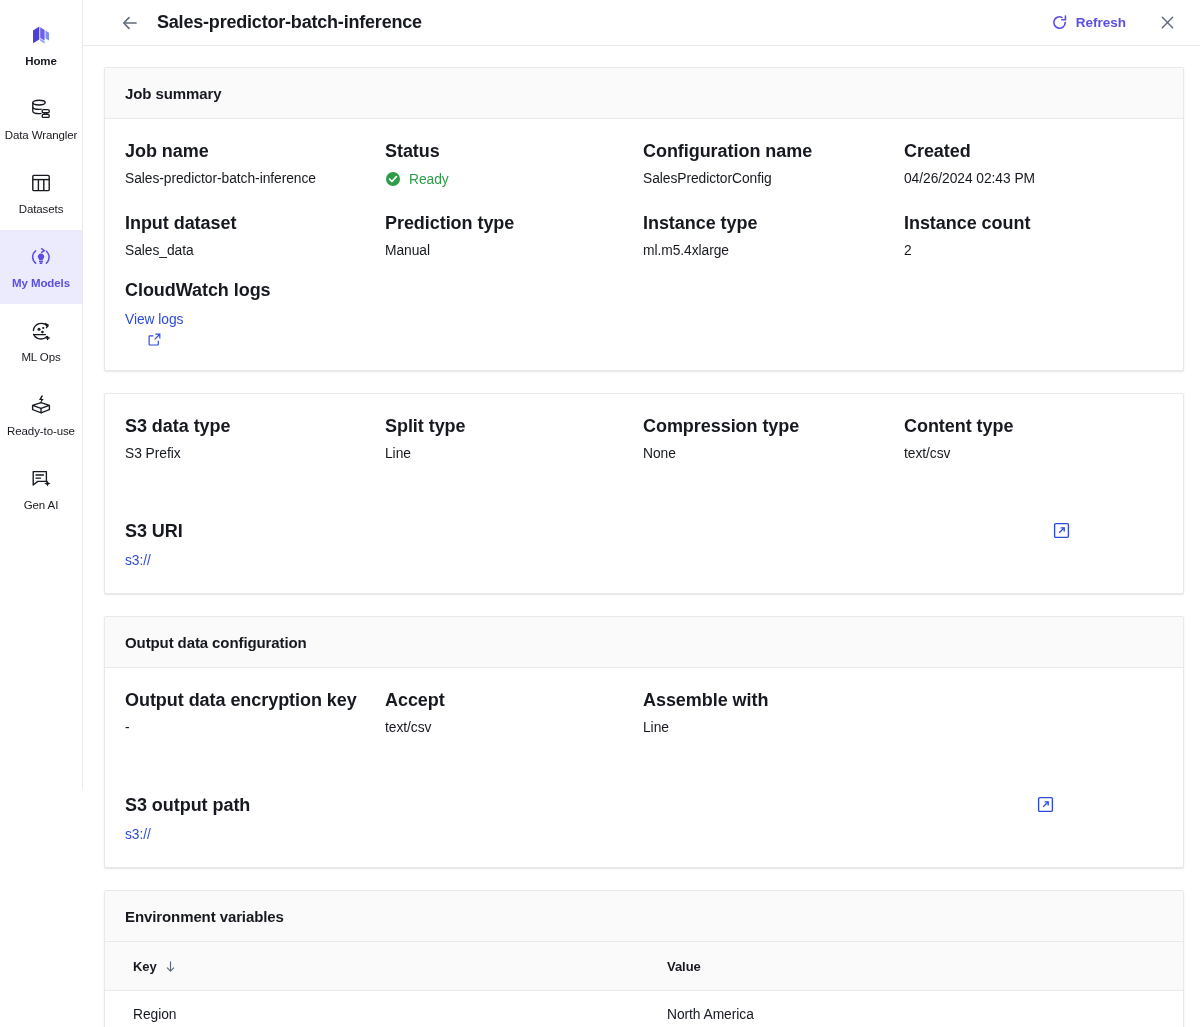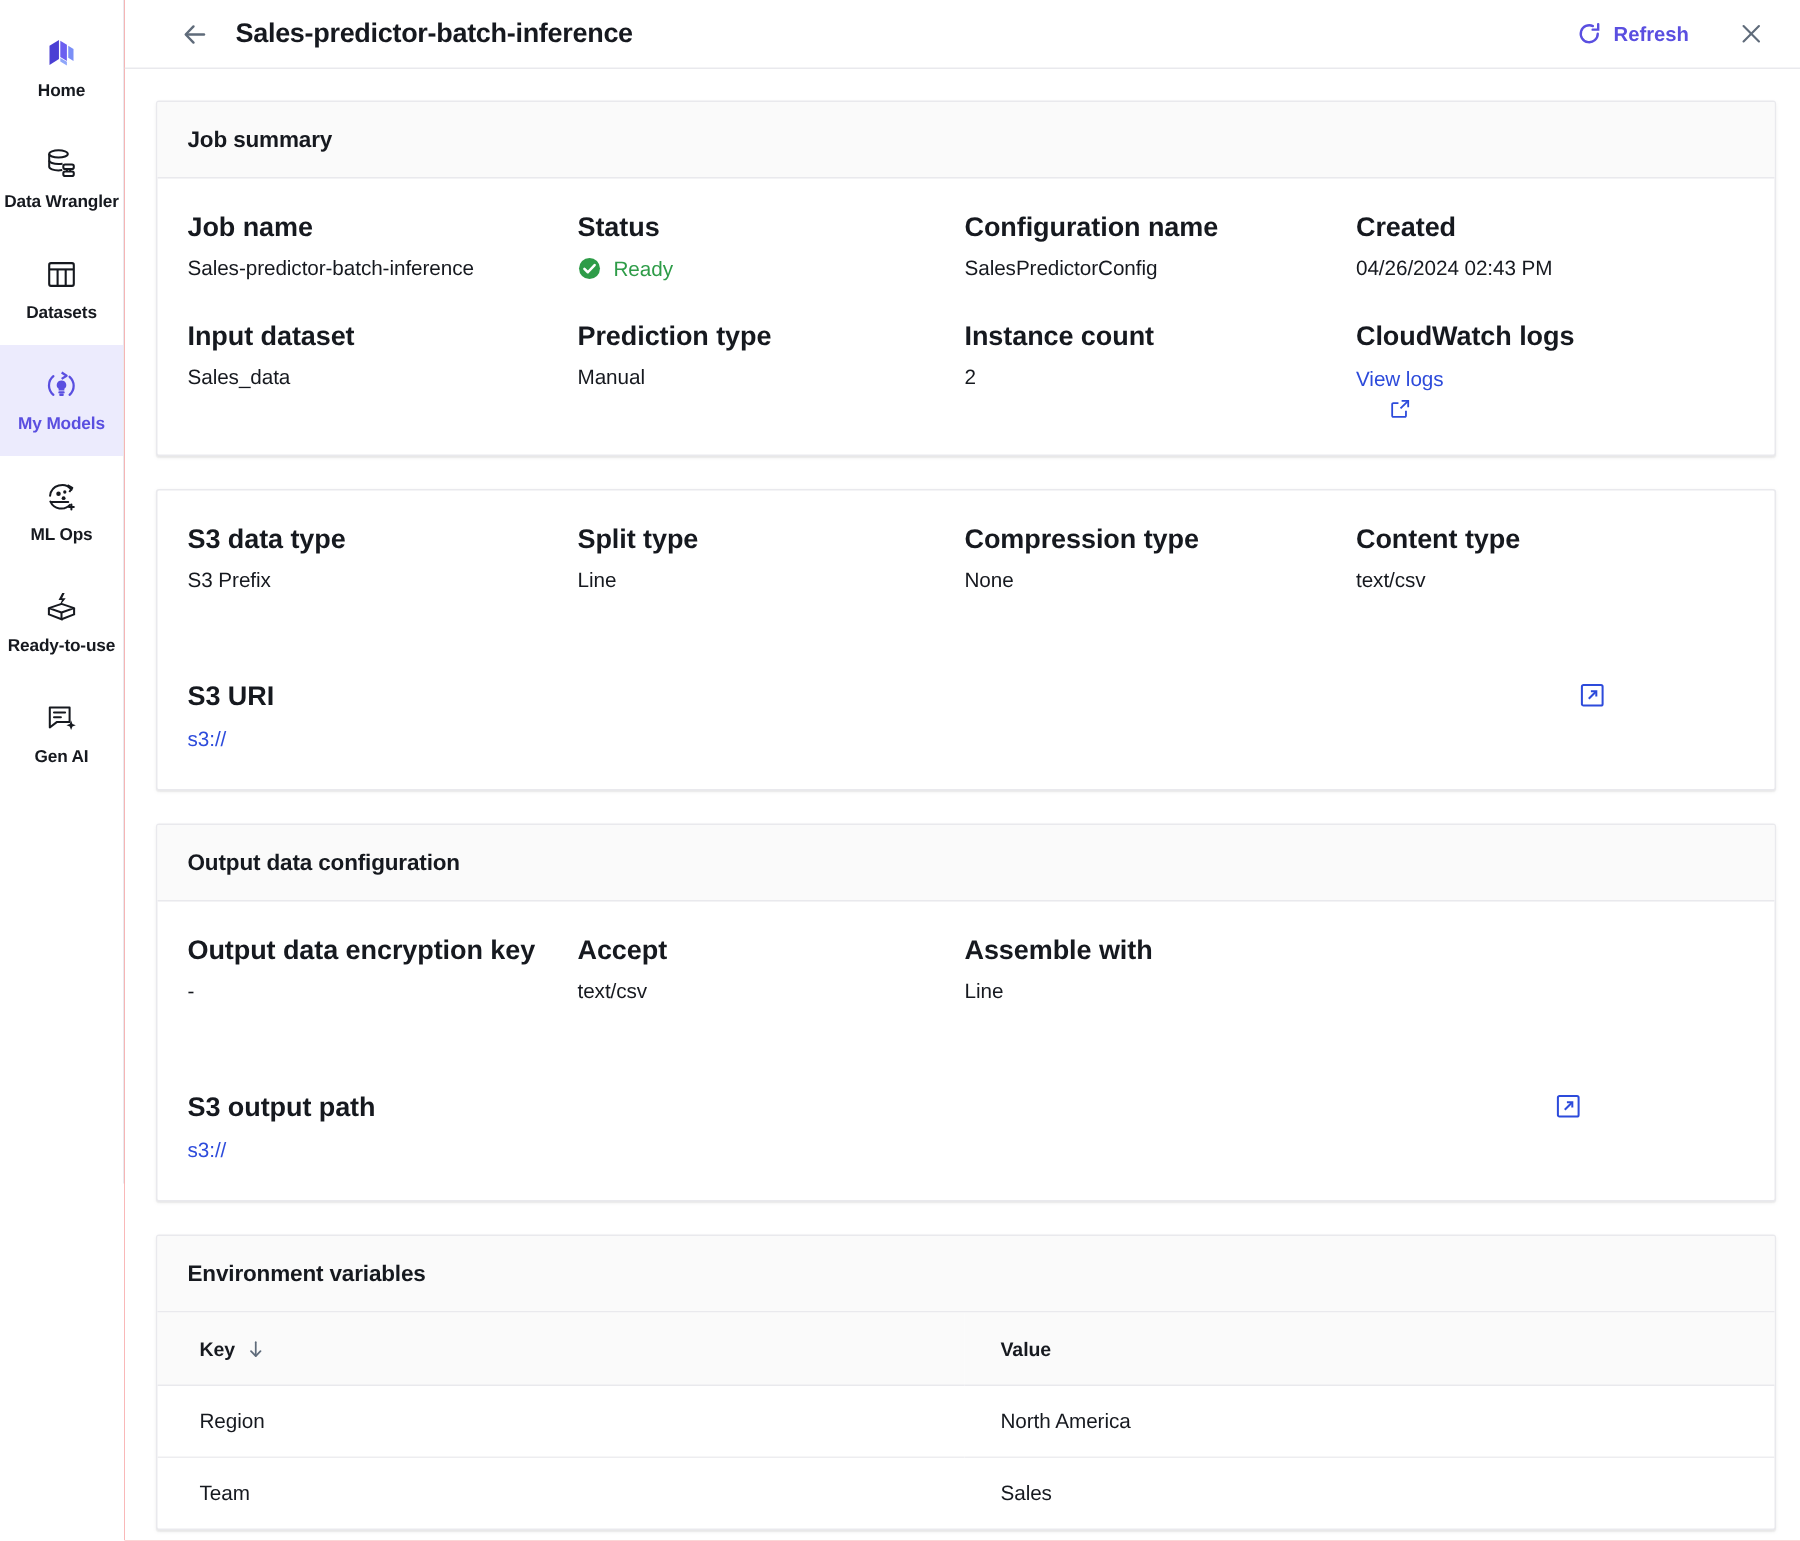--- a/index.html
+++ b/index.html
@@ -48,34 +48,34 @@
     text-align: center;
     white-space: nowrap;
   }
   .nav-item .nav-ico {
     width: 26px;
     height: 26px;
     display: flex;
     align-items: center;
     justify-content: center;
   }
-  .nav-item.weight-normal .nav-label { font-weight: 700; }
+  .nav-item.weight-normal .nav-label { font-weight: 400; }
   .nav-item.active {
     background: #ecebfd;
     color: #5a4fe0;
   }
   .nav-item.active .nav-label { font-weight: 700; color: #5a4fe0; }
 
   
   #main {
     flex: 1;
     height: 1027px;
     display: flex;
     flex-direction: column;
-    background: #ef4444;
+    background: #22c55e;
     overflow: hidden;
   }
   #topbar {
     height: 46px;
     min-height: 46px;
     border-bottom: 1px solid #e9e9ed;
     display: flex;
     align-items: center;
     padding: 0 18px 0 34px;
     background: #fff;
@@ -387,20 +387,24 @@
             <div class="field">
               <div class="field-label">Input dataset</div>
               <div class="field-value">Sales_data</div>
             </div>
 
             <div class="field">
               <div class="field-label">Prediction type</div>
               <div class="field-value">Manual</div>
             </div>
 
+            <div class="field">
+              <div class="field-label">Instance type</div>
+              <div class="field-value">ml.m5.4xlarge</div>
+            </div>
 
             <div class="field">
               <div class="field-label">Instance count</div>
               <div class="field-value">2</div>
             </div>
 
             <div class="field">
               <div class="field-label">CloudWatch logs</div>
               <div class="field-value link">
                 <span>View logs</span>

